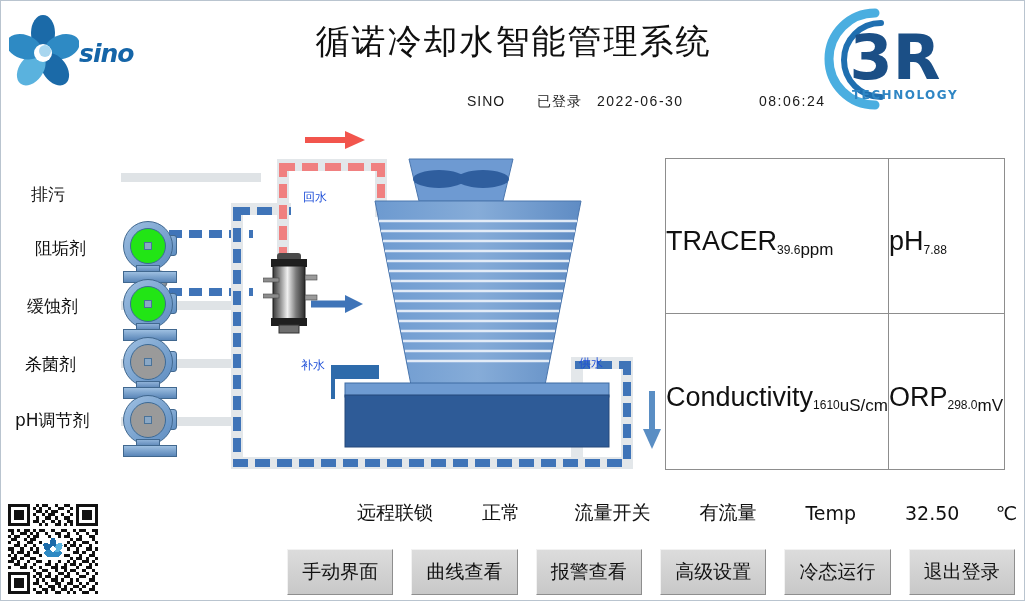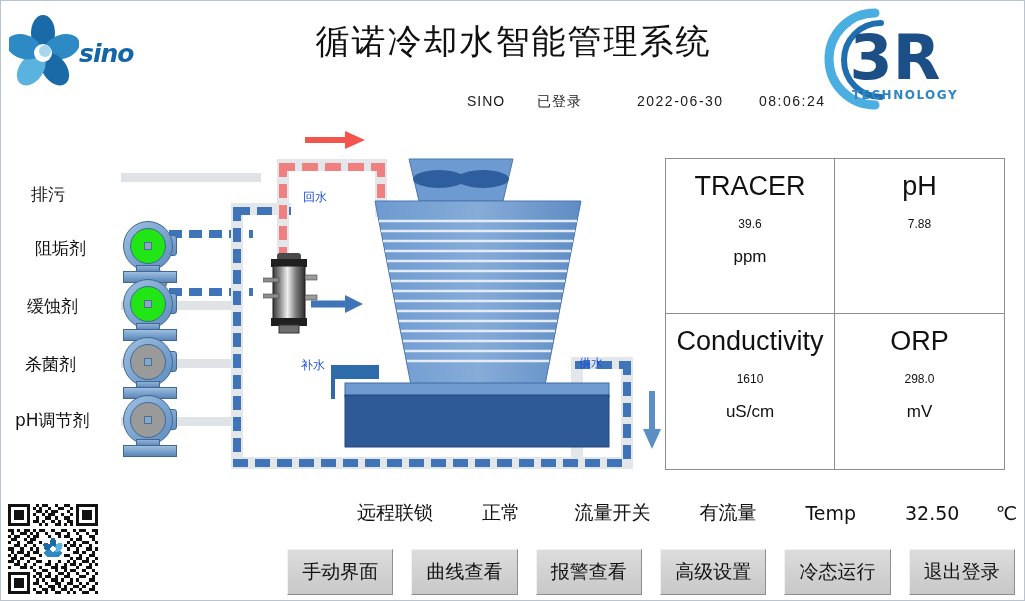--- a/index.html
+++ b/index.html
@@ -16,21 +16,21 @@
   #header{position:absolute;left:0;top:0;width:974px;height:120px;}
   #title{
     position:absolute;left:0;top:18px;width:1025px;text-align:center;
     font-size:34px;color:#101010;letter-spacing:2px;
     font-family:"DejaVu Sans","Liberation Sans",sans-serif;
   }
   .hdr-meta{position:absolute;top:92px;font-size:14px;color:#1a1a1a;letter-spacing:1px;
     font-family:"Liberation Sans","DejaVu Sans",sans-serif;}
   #hdr-user{left:466px;}
   #hdr-login{left:536px;font-family:"DejaVu Sans",sans-serif;}
-  #hdr-date{left:636px;letter-spacing:1.5px;}
+  #hdr-date{left:596px;letter-spacing:1.5px;}
   #hdr-time{left:758px;letter-spacing:1.5px;}
 
   
   #sino-logo{position:absolute;left:8px;top:12px;width:150px;height:84px;}
   #sino-word{position:absolute;left:70px;top:26px;font-size:25px;font-weight:bold;font-style:italic;
     color:#1565a8;font-family:"DejaVu Sans",sans-serif;letter-spacing:-1px;}
 
   
   #r3-logo{position:absolute;right:8px;top:4px;width:150px;height:108px;}
 
@@ -65,21 +65,21 @@
 
   
   #tower{position:absolute;left:330px;top:30px;width:290px;height:300px;}
 
   .wlabel{position:absolute;font-size:12px;color:#1d4ed8;font-family:"DejaVu Sans",sans-serif;}
 
   
   #panel{position:absolute;left:664px;top:157px;width:340px;height:312px;
     border:1px solid #8d8d8d;box-sizing:border-box;display:grid;
     grid-template-columns:1fr 1fr;grid-template-rows:1fr 1fr;background:#fff;}
-  .cell{position:relative;display:flex;flex-direction:column;align-items:center;
+  .cell{position:relative;display:flex;flex-direction:row;align-items:center;
     justify-content:flex-start;padding-top:12px;box-sizing:border-box;text-align:right;}
   .cell.b-r{border-right:1px solid #8d8d8d;}
   .cell.b-b{border-bottom:1px solid #8d8d8d;}
   .c-name{font-size:27px;color:#111;line-height:1.15;
     font-family:"Liberation Sans","DejaVu Sans",sans-serif;}
   .c-val{font-size:12px;color:#111;margin-top:15px;font-family:"Liberation Sans",sans-serif;}
   .c-unit{font-size:17px;color:#111;margin-top:16px;font-family:"Liberation Sans",sans-serif;}
 
   
   #status{position:absolute;left:356px;top:497px;width:660px;height:30px;

